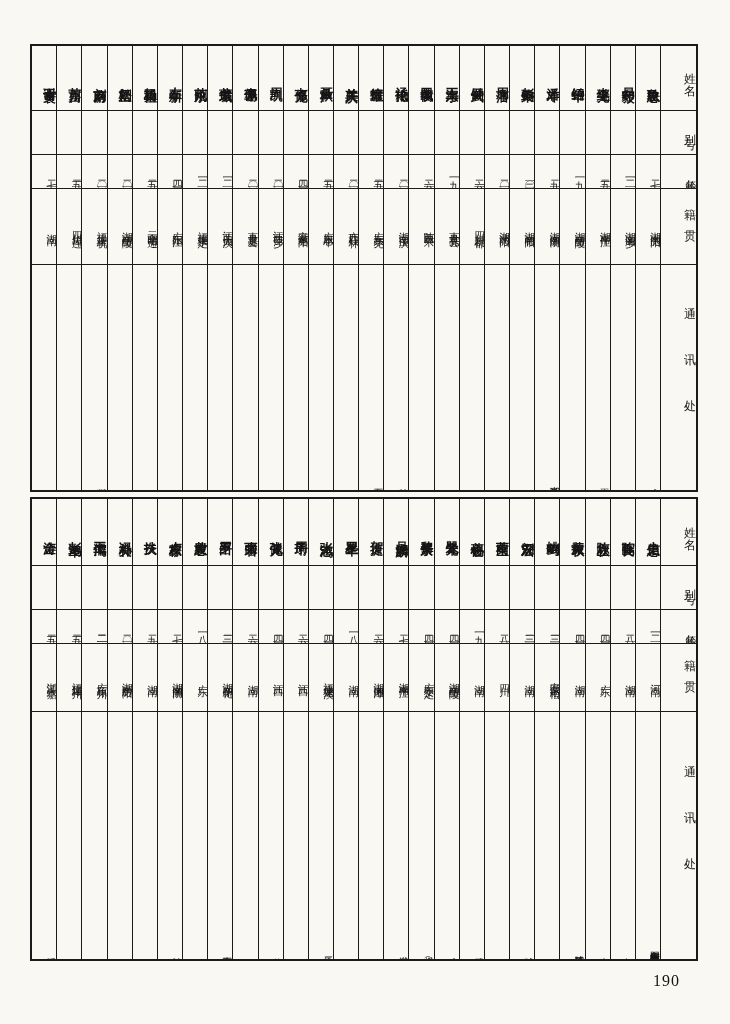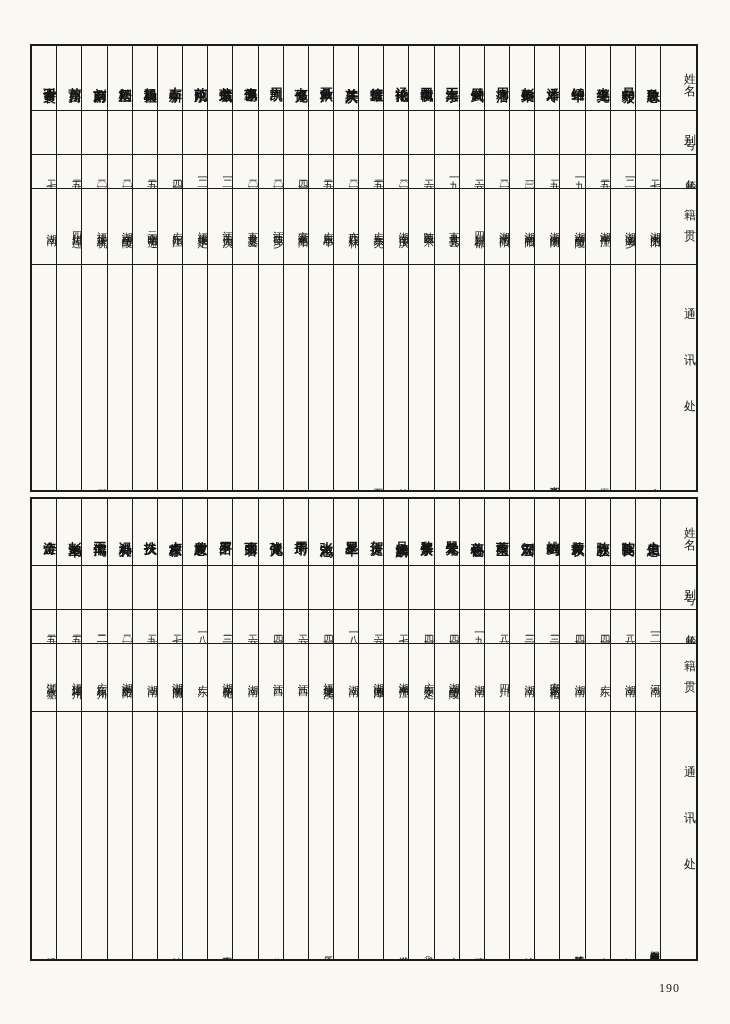--- a/index.html
+++ b/index.html
@@ -22,21 +22,21 @@
   .c-native{height:76px;font-size:10.5px;text-align:center;letter-spacing:2px;}
   .c-addr{flex:1 1 auto;font-size:9.5px;text-align:start;padding-top:5px;letter-spacing:0.5px;line-height:1.15;}
   #bottom-table .c-name{height:66px;}
   #bottom-table .c-native{height:68px;}
   .hcol .cell{text-align:center;font-weight:normal;font-size:12px;}
   .hcol .h-name{letter-spacing:12px;text-indent:6px;}
   .hcol .h-alias{letter-spacing:6px;text-indent:3px;padding-top:0;text-align:center;}
   .hcol .h-age{letter-spacing:1px;font-size:11px;}
   .hcol .h-native{letter-spacing:22px;text-indent:11px;}
   .hcol .h-addr{letter-spacing:46px;text-indent:23px;text-align:center;}
-  .pageno{position:absolute;right:50px;bottom:28px;font-size:12px;
+  .pageno{position:absolute;right:50px;bottom:34px;font-size:16px;
           font-family:"Liberation Serif",serif;letter-spacing:1px;}
 </style>
 </head>
 <body>
 
 <div class="page">
 
   <div id="top-table" class="rtable">
     <div class="col hcol">
       <div class="cell c-name h-name">姓名</div>

